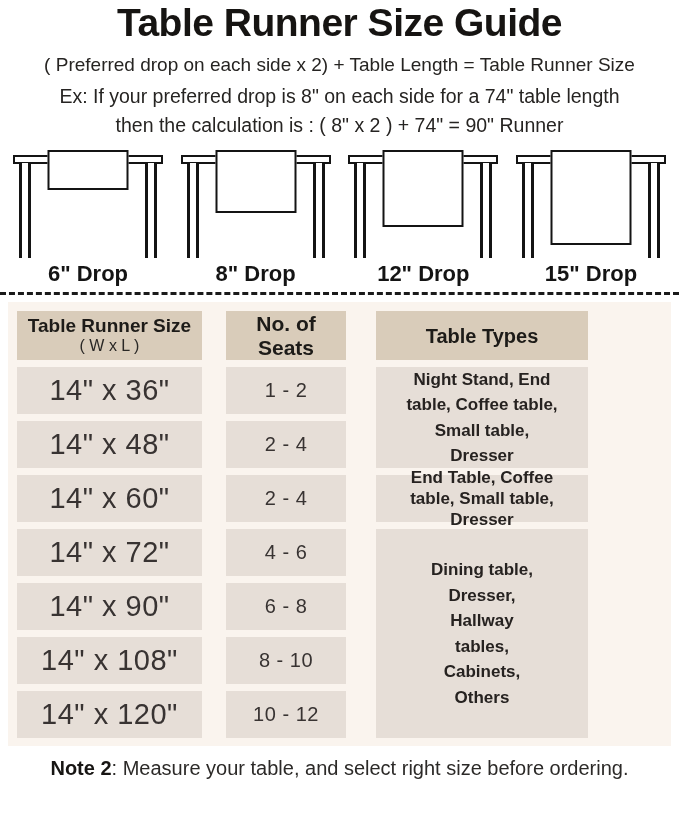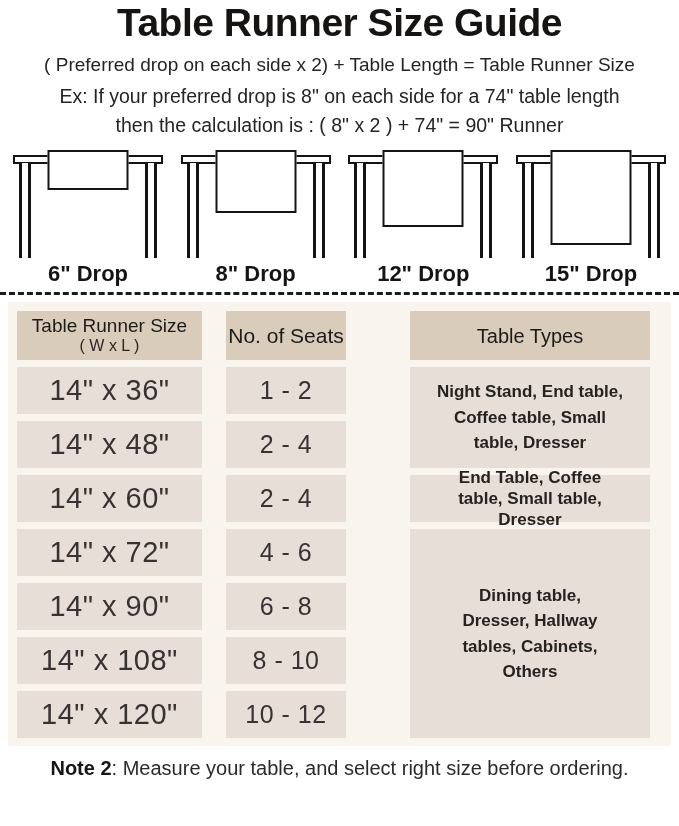--- a/index.html
+++ b/index.html
@@ -82,41 +82,41 @@
   
   .size-section {
     margin: 7px 8px 0 8px;
     background: #faf4ee;
     padding: 9px 0 8px 9px;
     display: flex;
   }
   .col { display: flex; flex-direction: column; gap: 7px; }
   .col-runner { width: 185px; }
   .col-seats  { width: 120px; margin-left: 24px; }
-  .col-types  { width: 240px; margin-left: 64px; justify-content: center; }
+  .col-types  { width: 212px; margin-left: 30px; justify-content: center; }
 
   .hcell {
     height: 49px;
     background: #d9ccba;
     display: flex; flex-direction: column;
     align-items: center; justify-content: center;
     text-align: center;
   }
-  .hcell .h-main { font-size: 19px; font-weight: 400; color: #1d1b18; line-height: 1.1; }
+  .hcell .h-main { font-size: 19px; font-weight: 700; color: #1d1b18; line-height: 1.1; }
   .hcell .h-sub  { font-size: 16px; font-weight: 400; color: #2a2826; line-height: 1.15; }
   .hcell.seats-h  .h-main { font-size: 21px; }
   .hcell.types-h  .h-main { font-size: 20px; }
 
   .cell {
     background: #e6ded7;
     display: flex; align-items: center; justify-content: center;
     text-align: center;
   }
   .cell.data { height: 47px; font-size: 29px; color: #383332; letter-spacing: 0.5px; }
-  .cell.seats { font-size: 25px; }
+  .cell.seats { font-size: 20px; }
   .cell.types {
     font-size: 17px; font-weight: 700; color: #262220;
     line-height: 1.5; padding: 0 26px;
   }
   .cell.types.rows-1 { height: 47px;  line-height: 1.25; }
   .cell.types.rows-2 { height: 101px; }
   .cell.types.rows-4 { height: 209px; padding: 16px 46px; }
 
   
   .notes {

